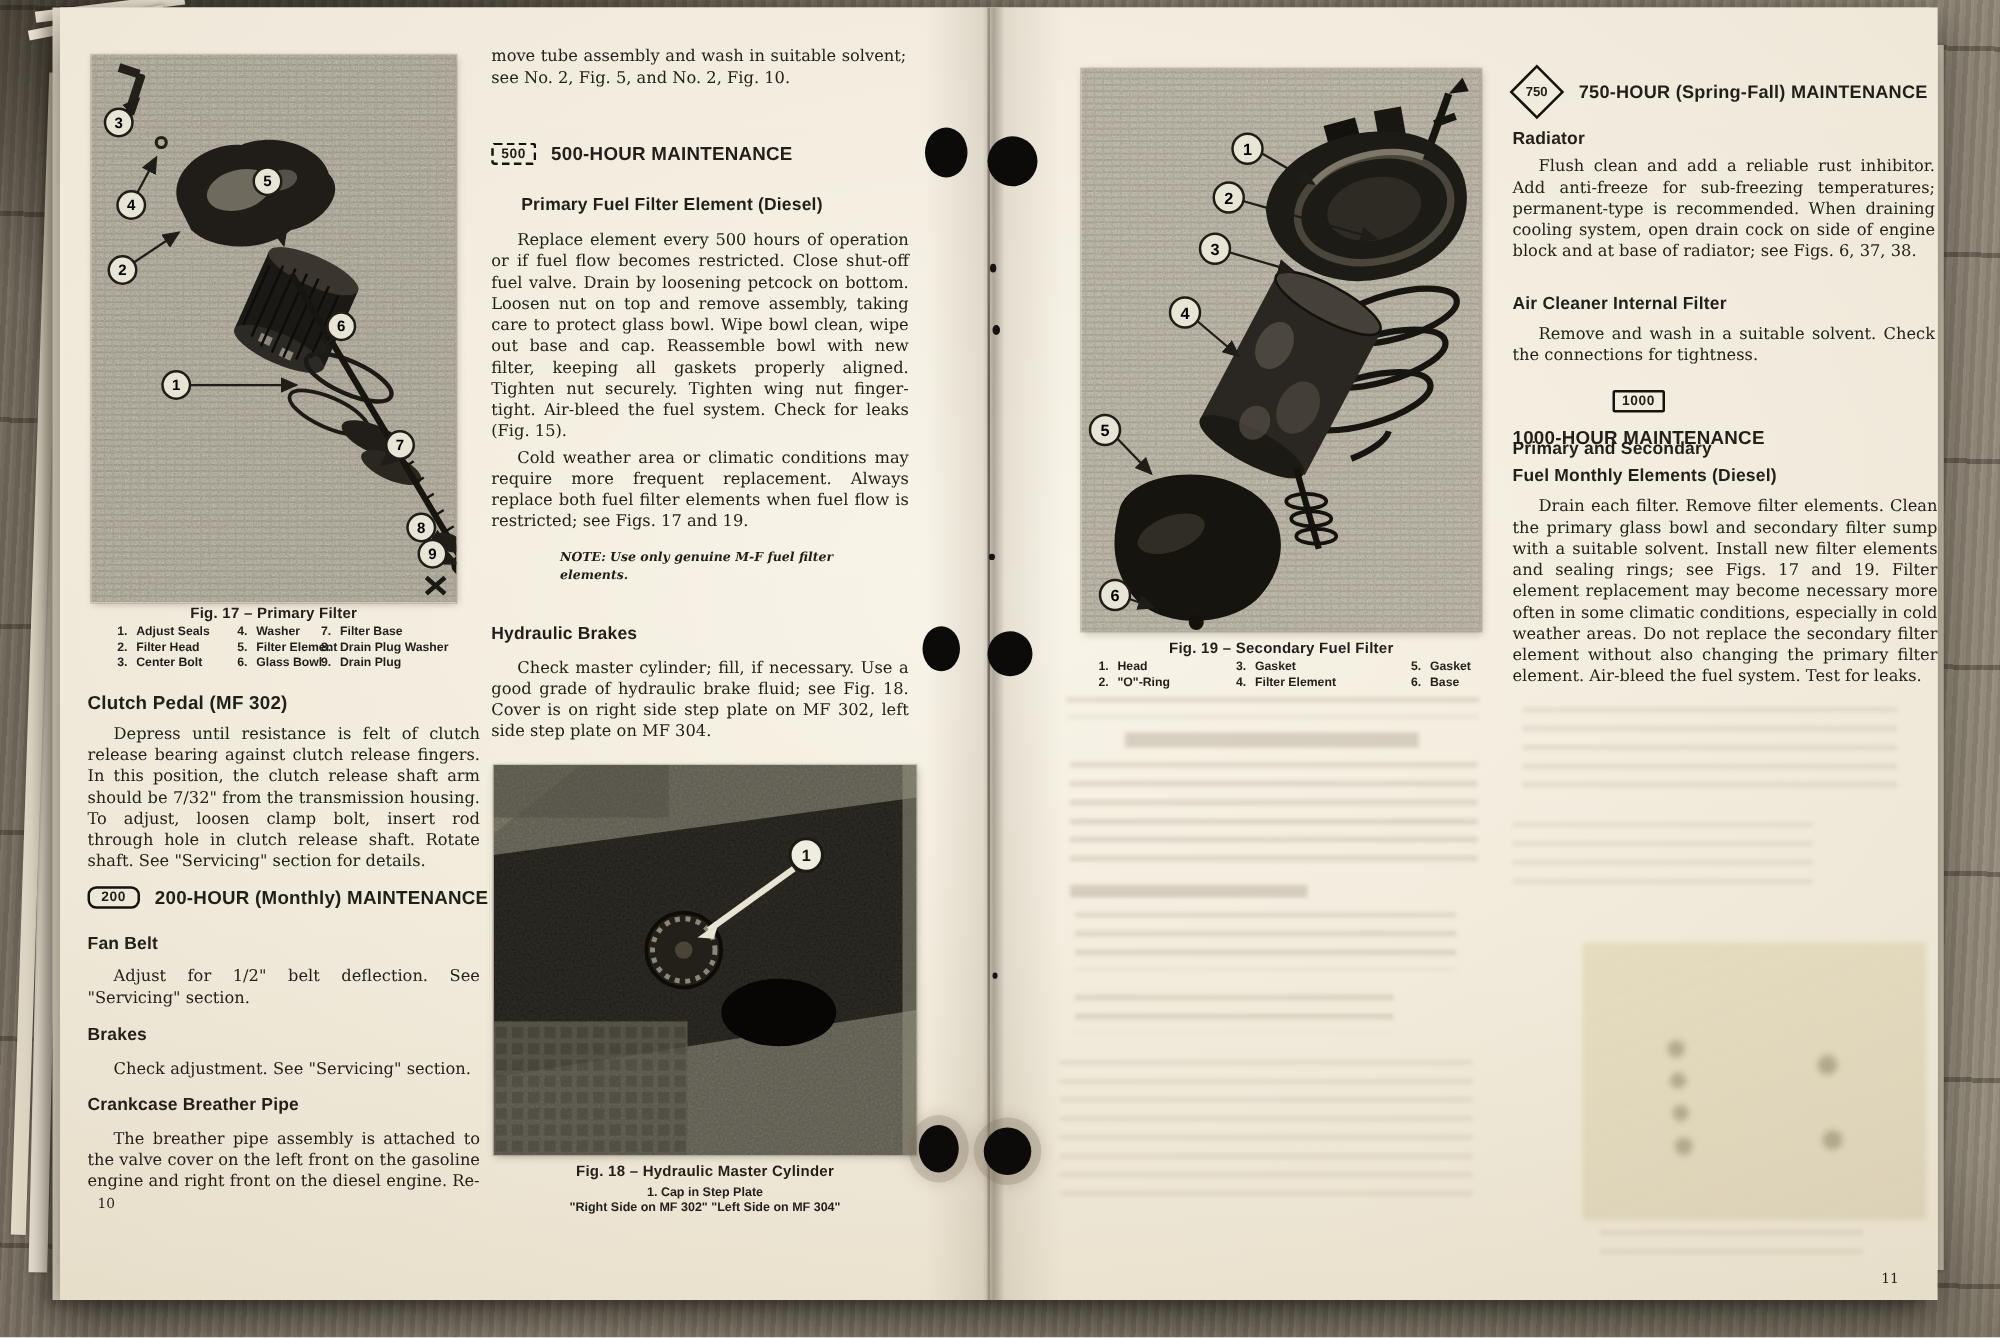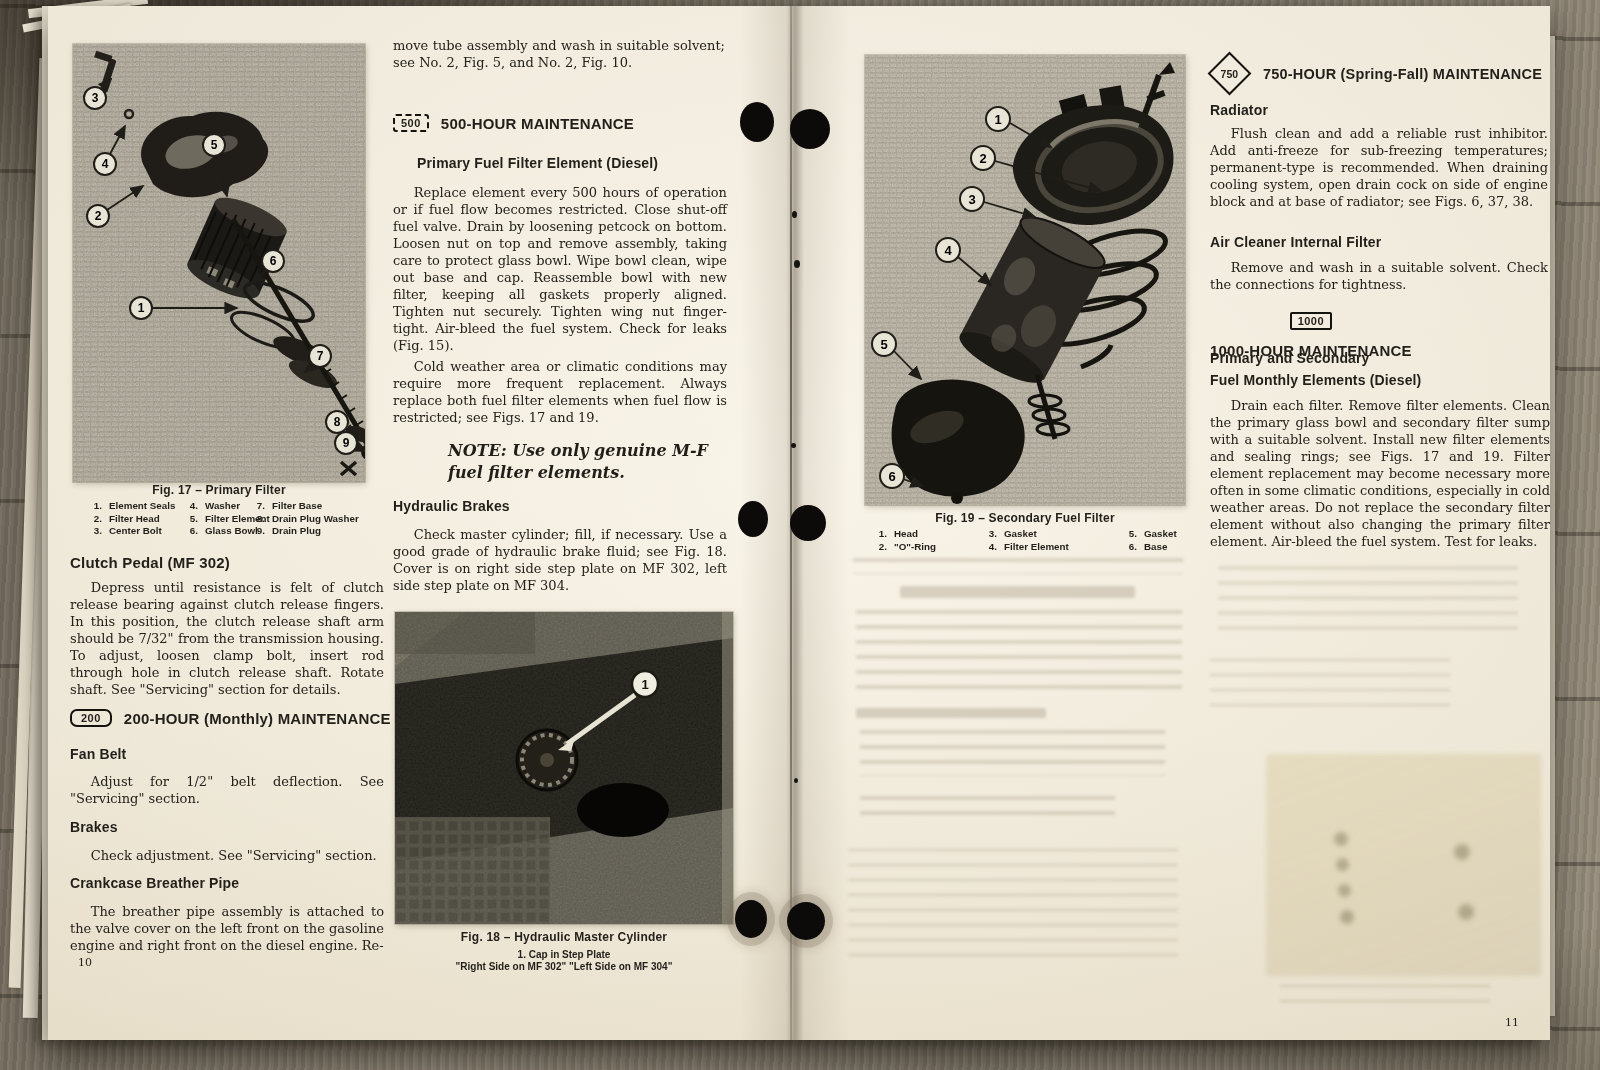--- a/index.html
+++ b/index.html
@@ -21,21 +21,21 @@
     background:linear-gradient(90deg, rgba(90,75,55,0), rgba(95,80,58,.14) 42%, rgba(55,45,30,.38) 50%, rgba(95,80,58,.12) 58%, rgba(90,75,55,0));}
   .spine-line{position:absolute;left:742px;top:0;width:2px;height:100%;background:linear-gradient(180deg,rgba(40,32,20,.25),rgba(40,32,20,.6) 30%,rgba(40,32,20,.45) 70%,rgba(40,32,20,.2));}
   .hole{position:absolute;background:#0c0b09;border-radius:50%;}
   .halo{box-shadow:0 0 0 8px rgba(120,108,88,.25), 0 0 10px 10px rgba(120,108,88,.18);}
   .speck{position:absolute;background:#161410;border-radius:50%;}
   .abs{position:absolute;}
   .h1{font-weight:700;font-size:15px;letter-spacing:.2px;}
   .h2{font-weight:700;font-size:14px;letter-spacing:.15px;}
   .body{font-family:"DejaVu Serif",serif;font-size:13px;line-height:1.31;text-align:justify;text-indent:1.6em;color:#24211b;}
   .nohang{text-indent:0;}
-  .note{font-family:"DejaVu Serif",serif;font-style:italic;font-weight:700;font-size:16px;line-height:1.35;}
+  .note{font-family:"DejaVu Serif",serif;font-style:italic;font-weight:700;font-size:10px;line-height:1.35;}
   .figcap{font-weight:700;font-size:12px;text-align:center;letter-spacing:.2px;}
   .figsub{font-weight:700;font-size:10px;text-align:center;line-height:1.3;}
   .parts{font-weight:700;font-size:9.8px;line-height:1.3;}
   .prow{display:flex;gap:7px;}
   .pnum{min-width:12px;text-align:right;}
   .badge-row{display:flex;align-items:center;gap:12px;}
   .badge{font-weight:700;font-size:11px;border:2px solid #15130e;padding:1px 9px;border-radius:7px;letter-spacing:.5px;}
   .badge.dashed{border-style:dashed;border-radius:3px;padding:1px 6px;}
   .badge.rect{border-radius:2px;padding:1px 6px;}
   .diamond{width:27px;height:27px;border:2.5px solid #15130e;transform:rotate(45deg);display:flex;align-items:center;justify-content:center;flex:none;margin:4px 6px 4px 4px;}
@@ -132,21 +132,21 @@
           <line x1="282" y1="402" x2="293" y2="407" stroke="#1f1d18" stroke-width="1.8" marker-end="url(#ah1)"></line>
           <circle cx="273" cy="399" r="11" fill="#e8e4d6" stroke="#1f1d18" stroke-width="2"></circle>
             <text x="273" y="403">9</text>
         </g>
       </svg>
 
       <div class="abs figcap" style="left:25px;top:477px;width:292px;">Fig. 17  –  Primary Filter</div>
       <div class="abs parts" style="left:42px;top:494px;width:100px;">
         <div class="prow">
             <span class="pnum">1.</span>
-            <span>Element Seals</span>
+            <span>Adjust Seals</span>
           </div>
         <div class="prow">
             <span class="pnum">2.</span>
             <span>Filter Head</span>
           </div>
         <div class="prow">
             <span class="pnum">3.</span>
             <span>Center Bolt</span>
           </div>
       </div>

